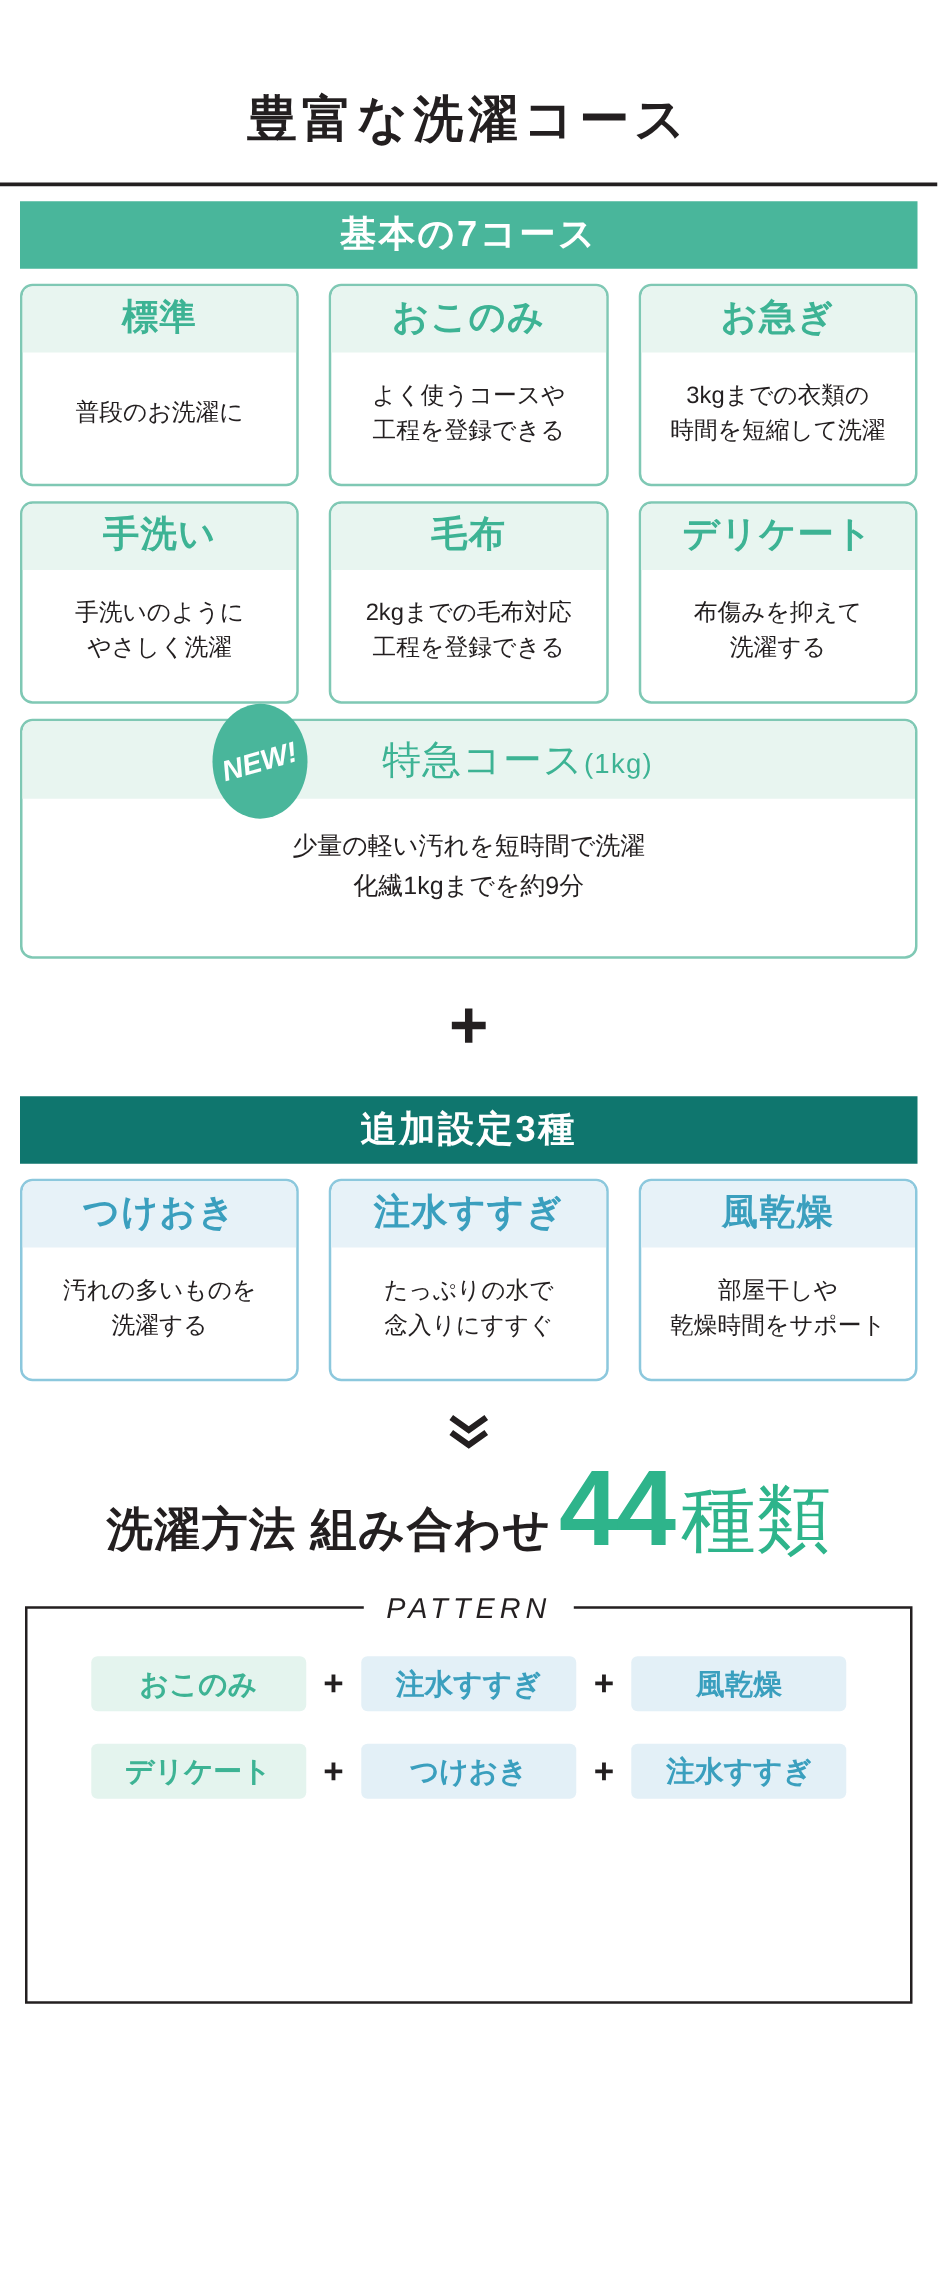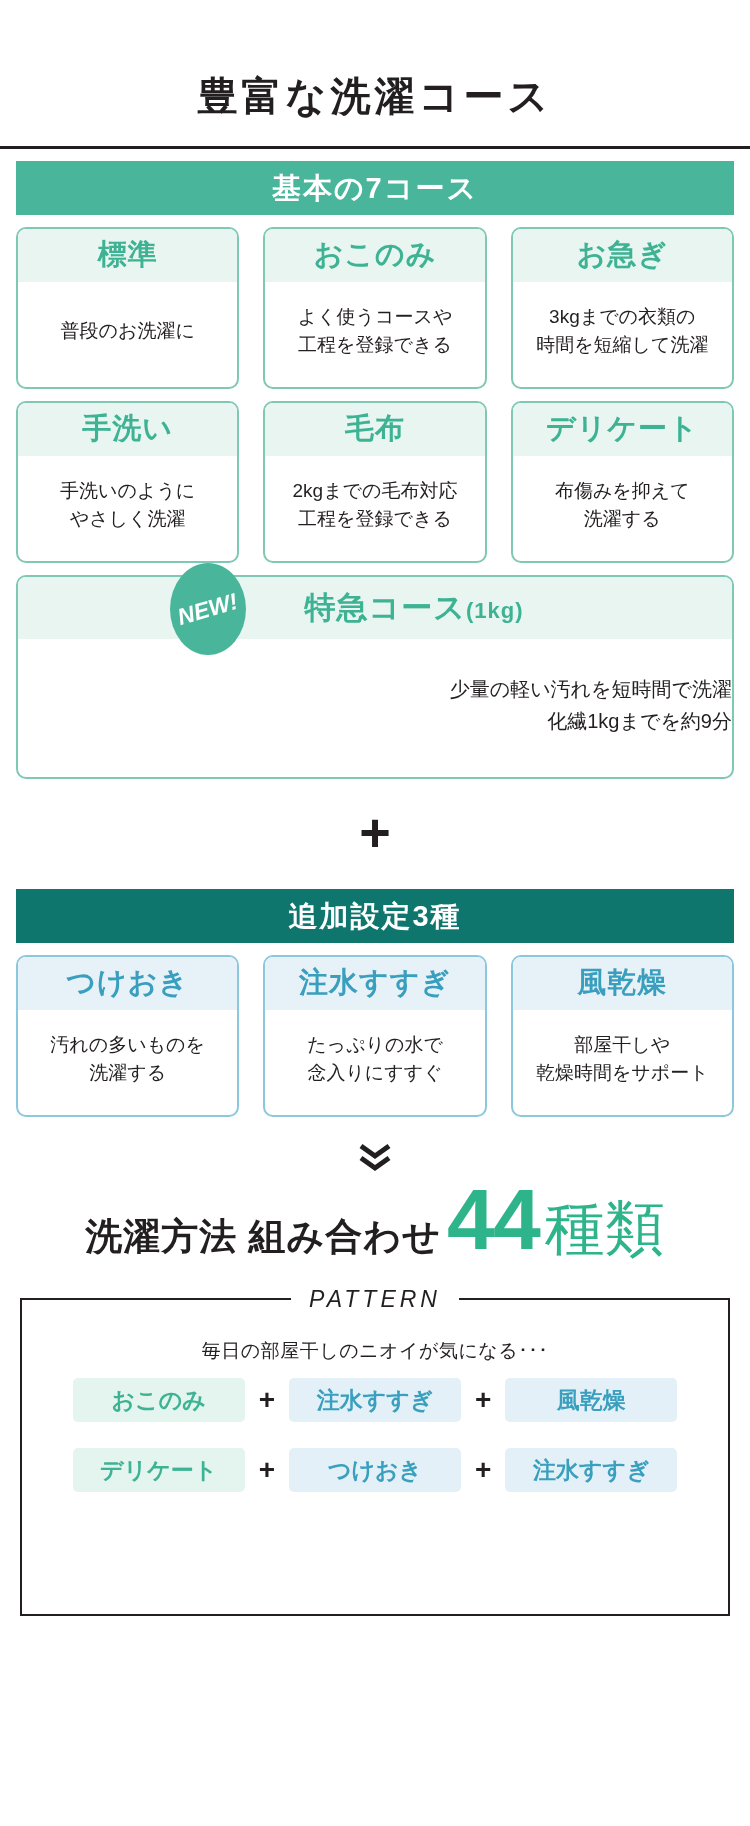--- a/index.html
+++ b/index.html
@@ -132,34 +132,33 @@
     color: #ffffff;
     font-size: 23px;
     font-style: italic;
     font-weight: bold;
     letter-spacing: 0px;
     transform: rotate(-16deg);
     display: inline-block;
   }
   .express-title {
     font-size: 31px;
-    font-weight: bold;
+    font-weight: normal;
     color: #3db394;
     letter-spacing: 1px;
     padding-left: 78px;
   }
   .express-title .kg { font-size: 22px; }
   .express-body {
-    text-align: right;
+    text-align: center;
     font-size: 20px;
     line-height: 1.6;
     padding: 22px 0 40px;
     white-space: pre-line;
     color: #231f20;
-    margin-top: 12px;
   }
 
   
   .plus-sep {
     text-align: center;
     font-size: 54px;
     font-weight: bold;
     color: #231f20;
     line-height: 1;
     padding: 26px 0 30px;
@@ -350,21 +349,20 @@
   <div class="result-line">
     <span class="result-left">洗濯方法 組み合わせ</span>
     <span class="result-num">44</span>
     <span class="result-unit">種類</span>
   </div>
 
   <div class="pattern-box">
     <div class="pattern-label">PATTERN</div>
 
     <div class="pattern-group">
-      <div class="pattern-caption">毎日の部屋干しのニオイが気になる･･･</div>
       <div class="chip-row">
         <div class="chip green">おこのみ</div>
         <div class="chip-plus">+</div>
         <div class="chip blue">注水すすぎ</div>
         <div class="chip-plus">+</div>
         <div class="chip blue">風乾燥</div>
       </div>
     </div>
 
     <div class="pattern-group">

